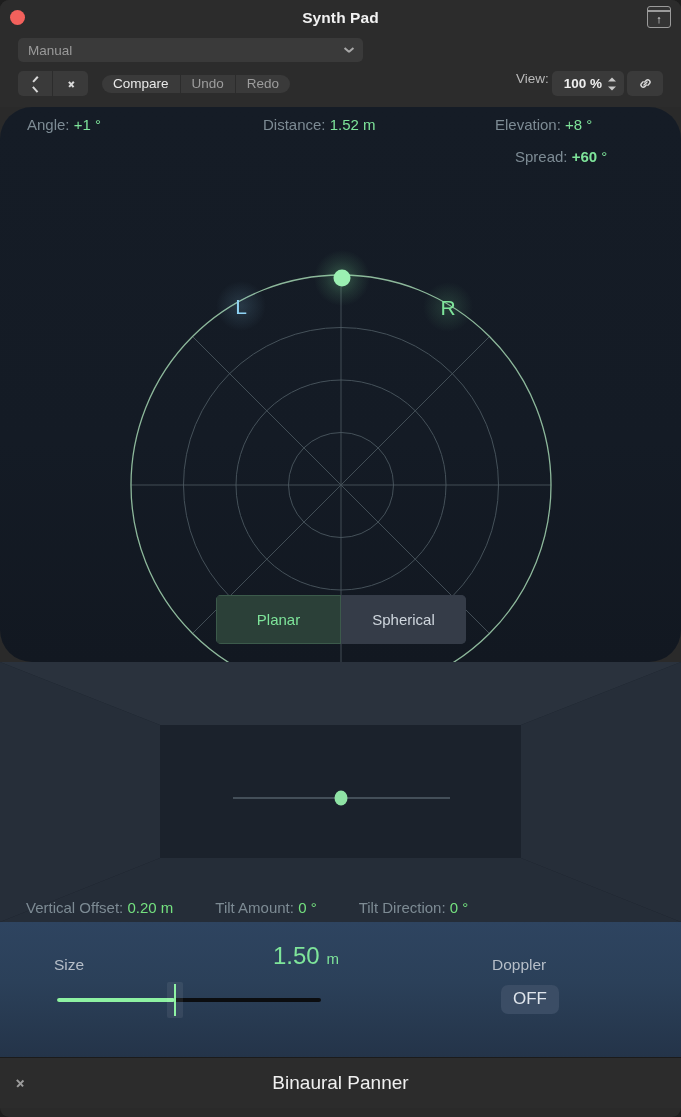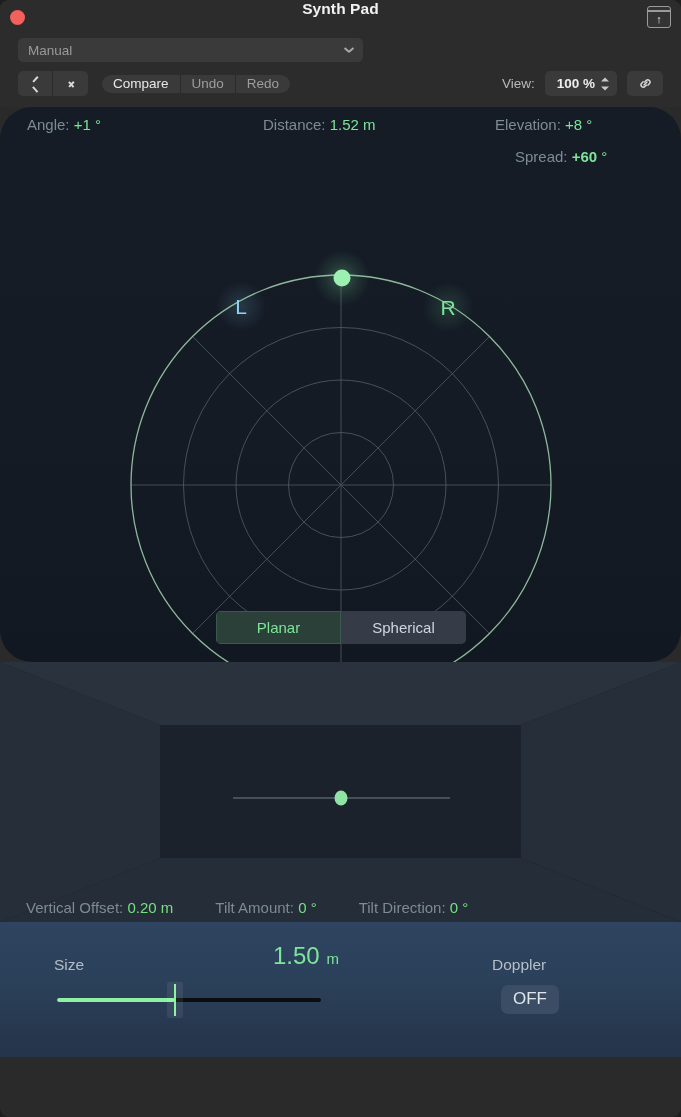--- a/index.html
+++ b/index.html
@@ -18,21 +18,21 @@
     border-radius: 9px;
     overflow: hidden;
   }
 
   
   .titlebar {
     position: relative;
     height: 36px;
     background: #2c2c2c;
     display: flex;
-    align-items: flex-start;
+    align-items: center;
     justify-content: center;
   }
   .win-title {
     font-size: 15.5px;
     font-weight: bold;
     color: #f2f2f2;
     letter-spacing: .1px;
   }
   .close-dot {
     position: absolute;
@@ -148,22 +148,21 @@
     border-right: 1px solid #2c2c2c;
     white-space: nowrap;
   }
   .edit-group .eb:last-child { border-right: none; }
   .eb.bright { color: #e8e8e8; }
   .eb.dim    { color: #9d9d9d; }
 
   .toolbar-right {
     margin-left: auto;
     display: flex;
-    align-items: center;
-    gap: 10px;
+    gap: 3px;
   }
   .view-label { font-size: 13.5px; color: #b9b9b9; }
   .view-stepper {
     position: relative;
     height: 25px;
     background: #3a3a3a;
     border-radius: 5px;
     display: flex; align-items: center;
     padding: 0 22px 0 12px;
   }
@@ -220,21 +219,21 @@
 
   
   .seg {
     position: absolute;
     left: 216px; bottom: 18px;
     display: flex;
     border-radius: 5px;
     overflow: hidden;
     background: #2d3440;
     width: 250px;
-    height: 33px;
+    height: 49px;
   }
   .seg .sg {
     flex: 1;
     display: flex; align-items: center; justify-content: center;
     font-size: 15px;
   }
   .seg .sg.on {
     background: #2b4038;
     color: #7ee49a;
     box-shadow: inset 0 0 0 1px #3c5a4b;
@@ -532,14 +531,18 @@
       <span class="unit">m</span>
     </div>
     <div class="size-track">
       <div class="size-fill"></div>
       <div class="size-handle"></div>
     </div>
     <div class="doppler-label">Doppler</div>
     <div class="doppler-btn">OFF</div>
   </div>
 
+  <div class="bottombar">
+    <span class="expand-chev"></span>
+    <span class="plugin-name">Binaural Panner</span>
+  </div>
 
 </div>
 
 </body></html>

